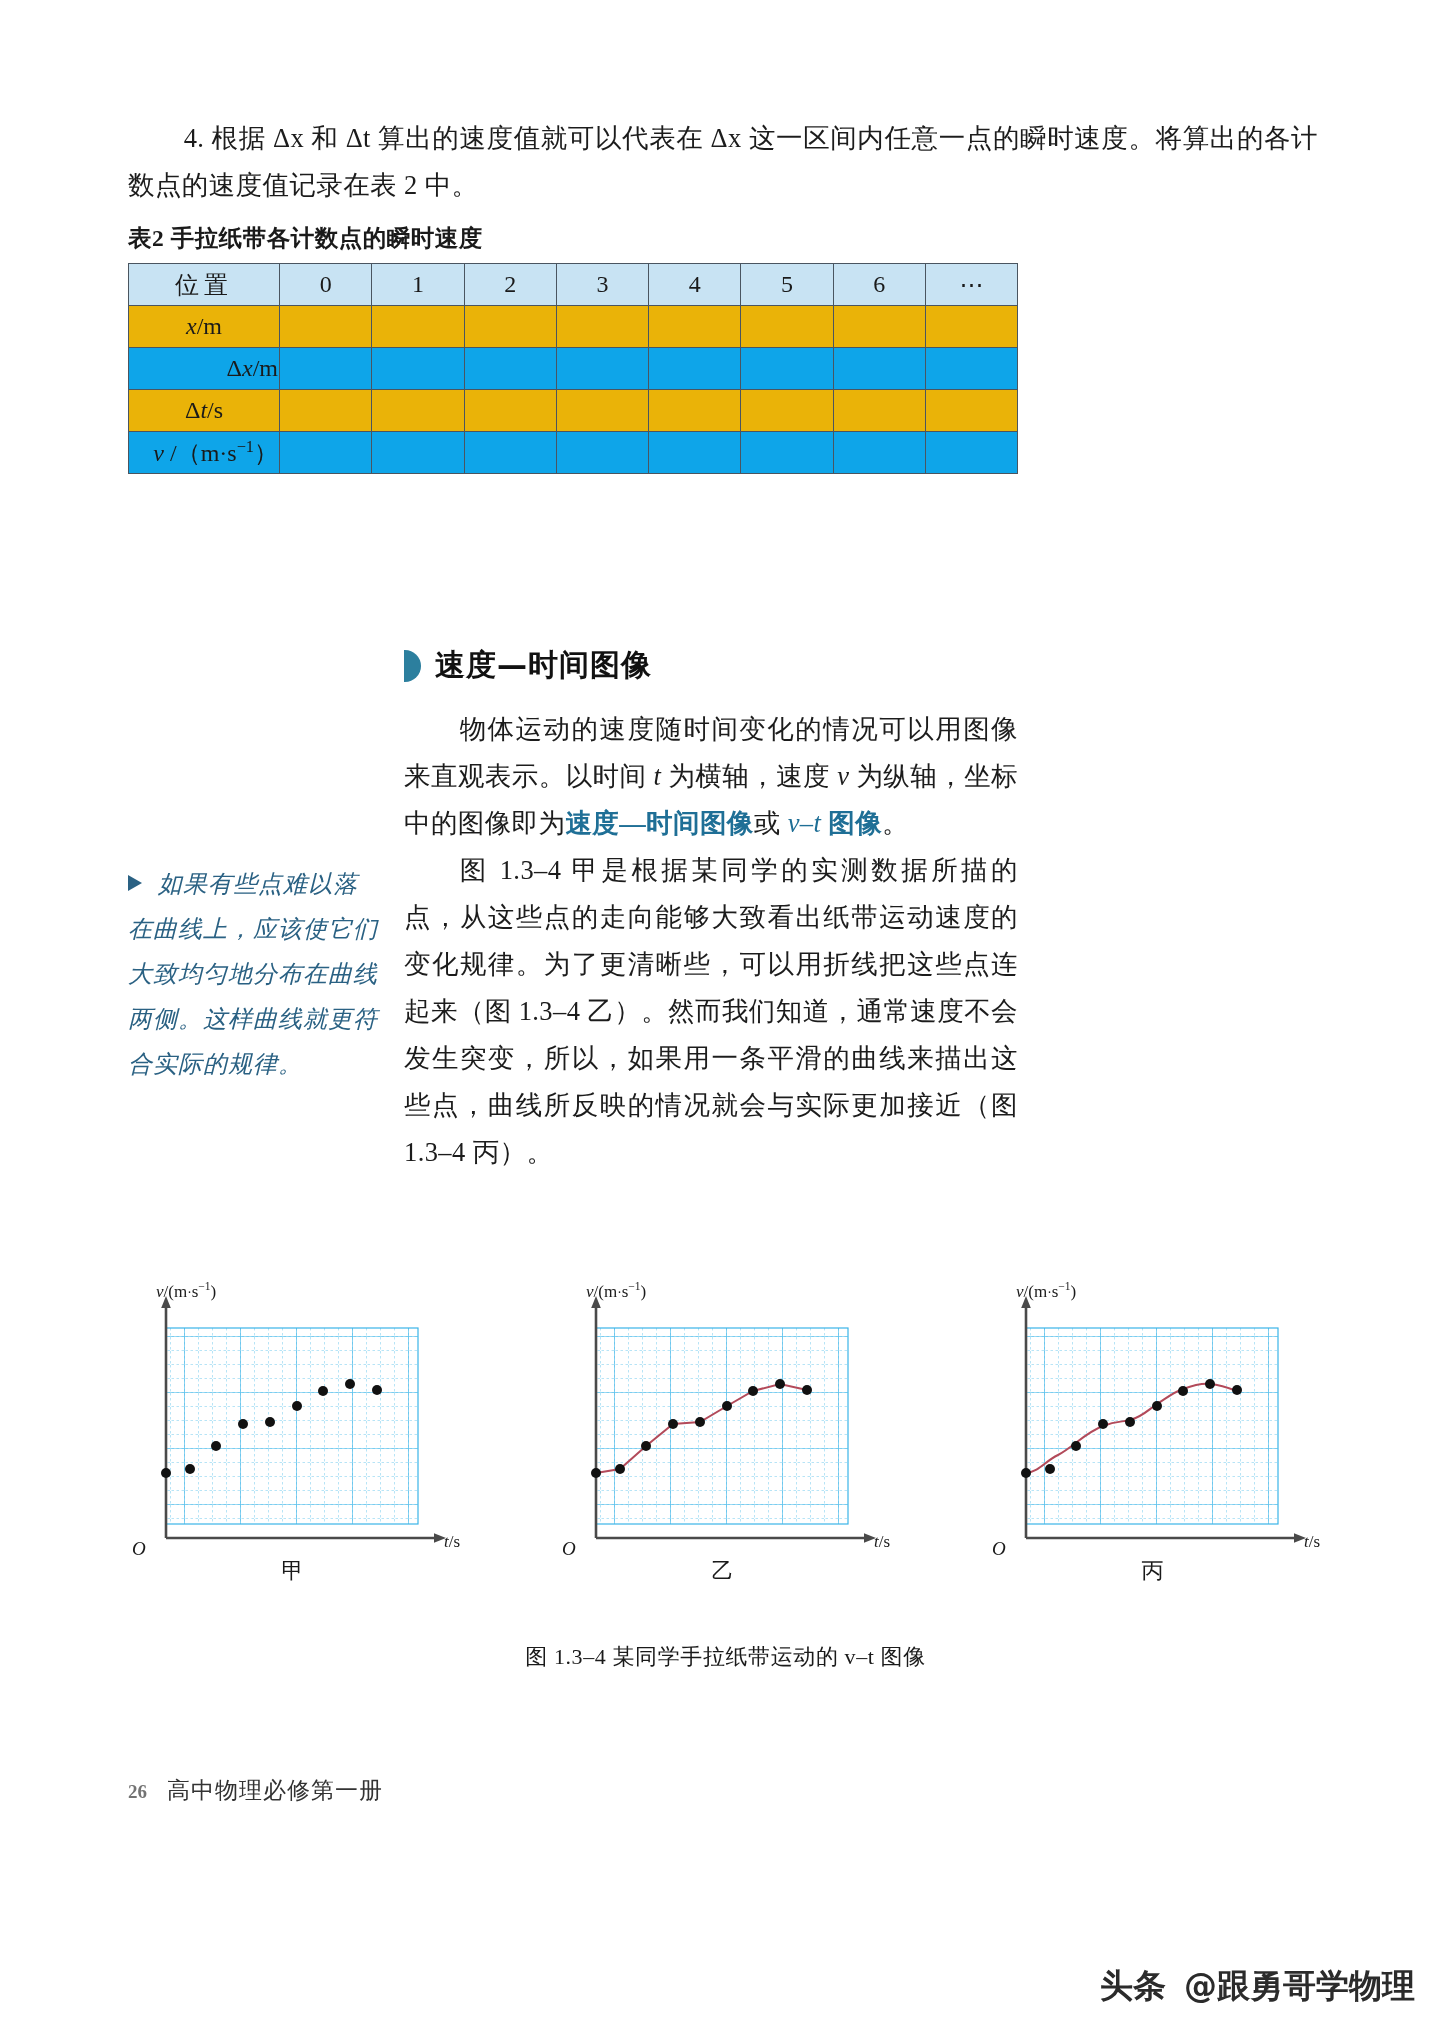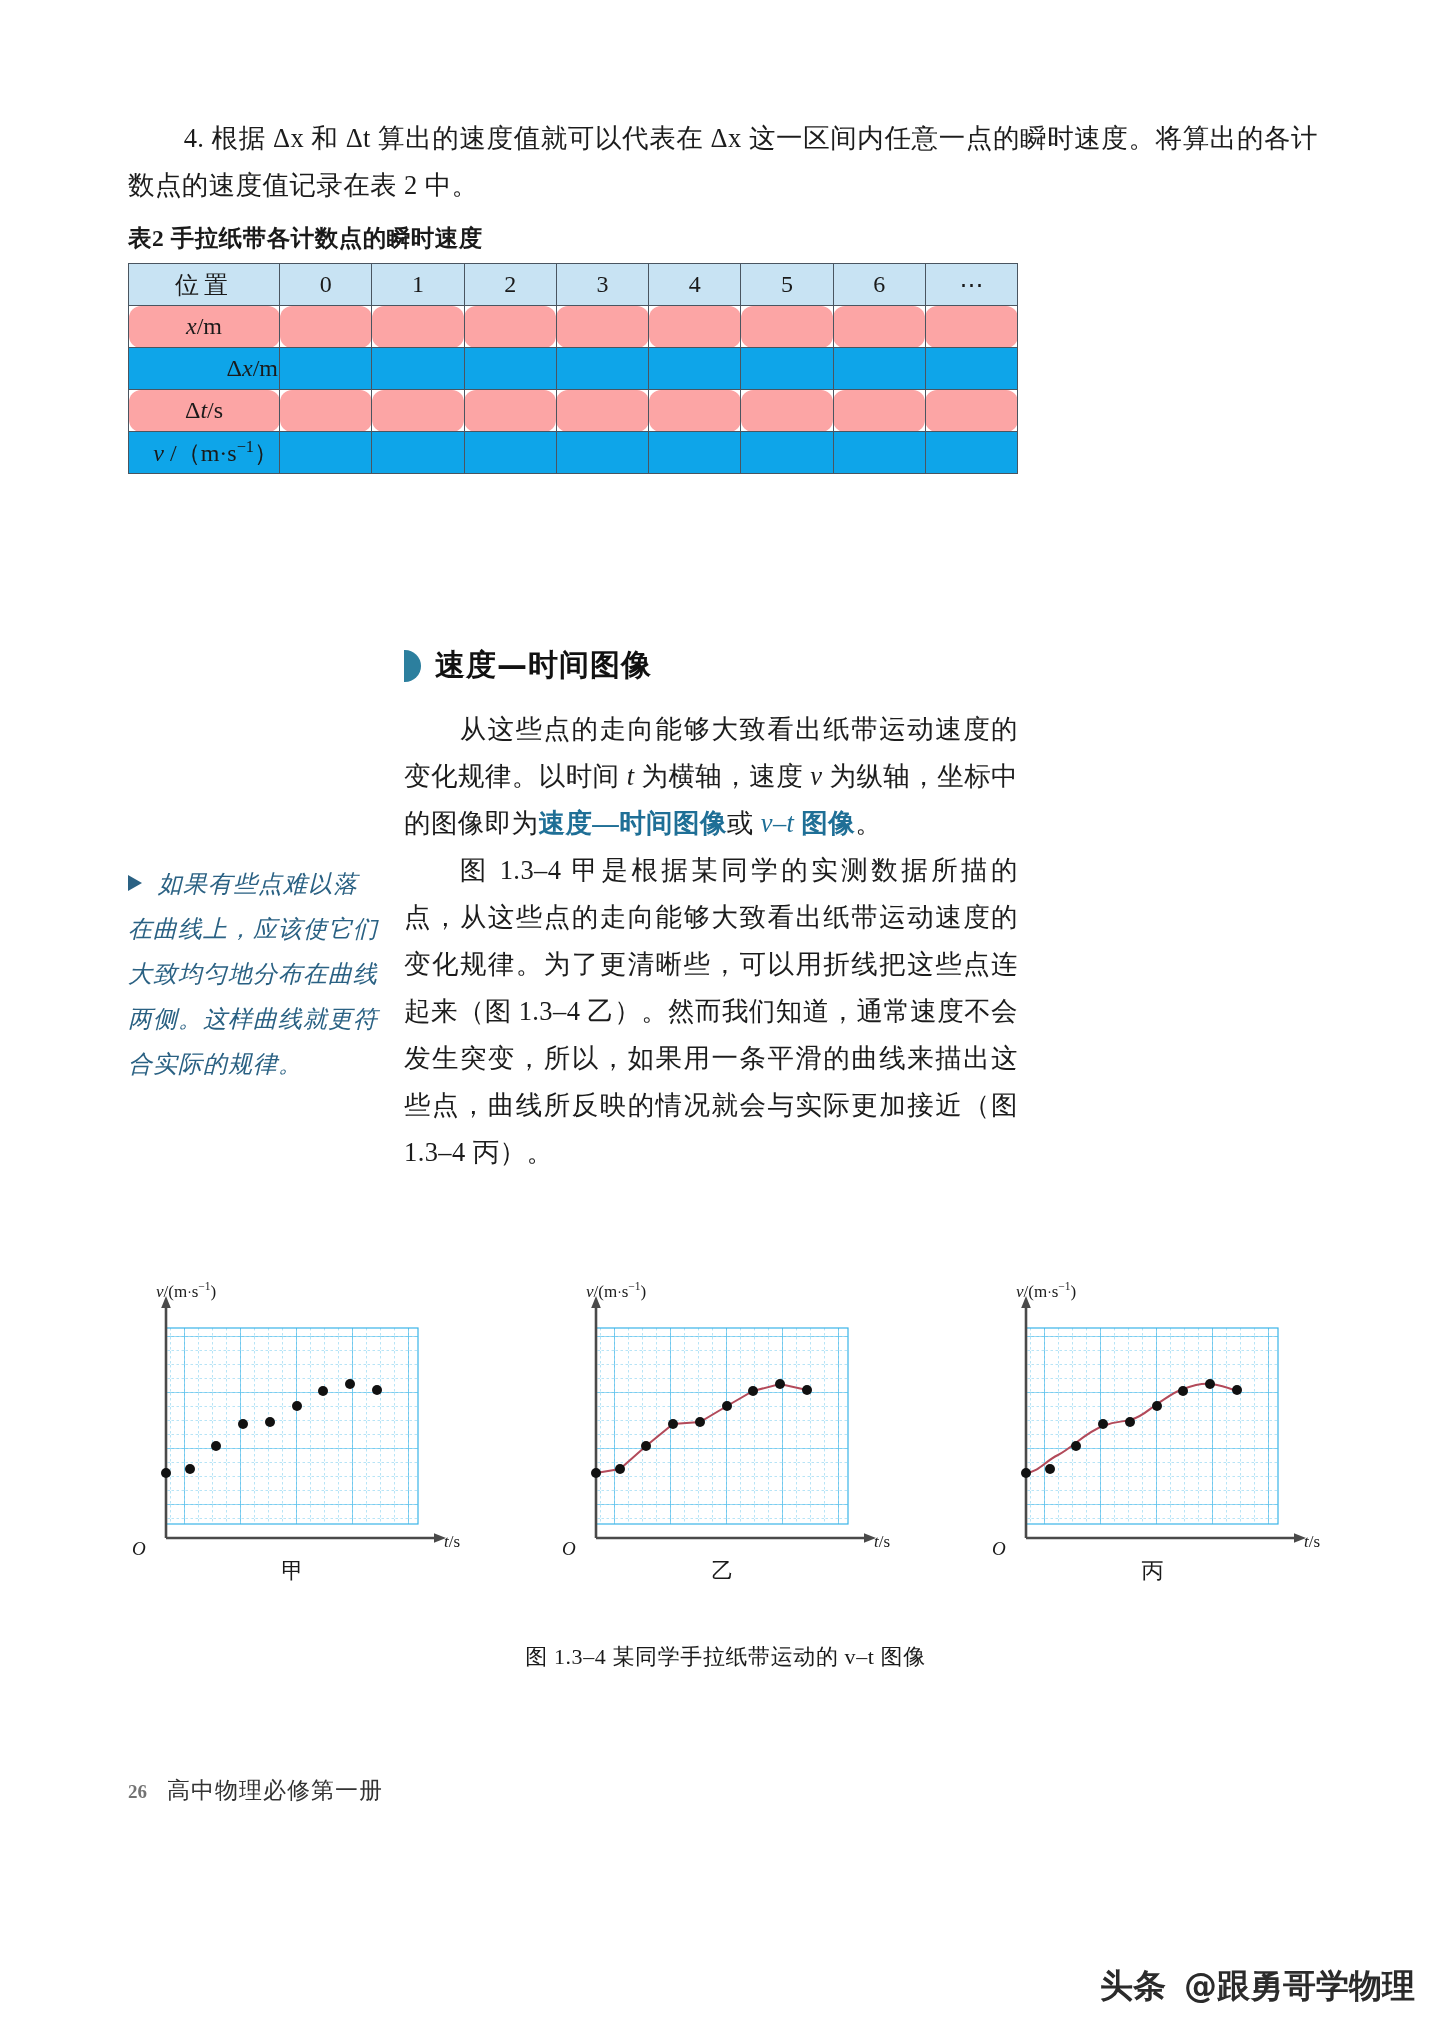--- a/index.html
+++ b/index.html
@@ -34,21 +34,21 @@
   #table-wrap{position:absolute;left:128px;top:263px;width:890px;}
   table.tbl{border-collapse:collapse;width:890px;table-layout:fixed;}
   table.tbl td{
     border:1px solid #4a5560;
     height:39px;
     text-align:center;vertical-align:middle;
     font-size:24px;
   }
   table.tbl tr.hdr td{background:#c8e3f3;font-size:24px;letter-spacing:5px;}
   table.tbl tr.hdr td.num{letter-spacing:0;}
-  table.tbl tr.alt td{background:#fca5a5;border-radius:12px;}
+  table.tbl tr.alt td{background:#eab308;}
   table.tbl tr.blu td{background:#0ea5e9;text-align:right;}
   td.lab{width:148px;}
   .sup{font-size:0.68em;vertical-align:super;}
 
   
   #section-head{
     position:absolute;left:404px;top:645px;
     display:flex;align-items:center;gap:14px;
   }
   #section-head .marker{
@@ -201,21 +201,21 @@
     </tbody>
       </table>
   </div>
 
   <div id="section-head">
     <div class="marker"></div>
     <div class="htxt">速度—时间图像</div>
   </div>
 
   <div id="body-col">
-    <p class="para indent"><span>从这些点的走向能够大致看出纸带运动速度的变化规律。以时间 </span><i class="m">t</i><span> 为横轴，速度 </span><i class="m">v</i><span> 为纵轴，坐标中的图像即为</span><span class="hl">速度—时间图像</span><span>或 </span><span class="hl-n mi">v–t</span><span class="hl"> 图像</span><span>。</span></p>
+    <p class="para indent"><span>物体运动的速度随时间变化的情况可以用图像来直观表示。以时间 </span><i class="m">t</i><span> 为横轴，速度 </span><i class="m">v</i><span> 为纵轴，坐标中的图像即为</span><span class="hl">速度—时间图像</span><span>或 </span><span class="hl-n mi">v–t</span><span class="hl"> 图像</span><span>。</span></p>
 
 
     <p class="para indent">图 1.3–4 甲是根据某同学的实测数据所描的点，从这些点的走向能够大致看出纸带运动速度的变化规律。为了更清晰些，可以用折线把这些点连起来（图 1.3–4 乙）。然而我们知道，通常速度不会发生突变，所以，如果用一条平滑的曲线来描出这些点，曲线所反映的情况就会与实际更加接近（图 1.3–4 丙）。</p>
   </div>
 
   <div id="margin-note">
     <span class="tri"></span><span>如果有些点难以落在曲线上，应该使它们大致均匀地分布在曲线两侧。这样曲线就更符合实际的规律。</span>
   </div>
 
   <div id="figures">

